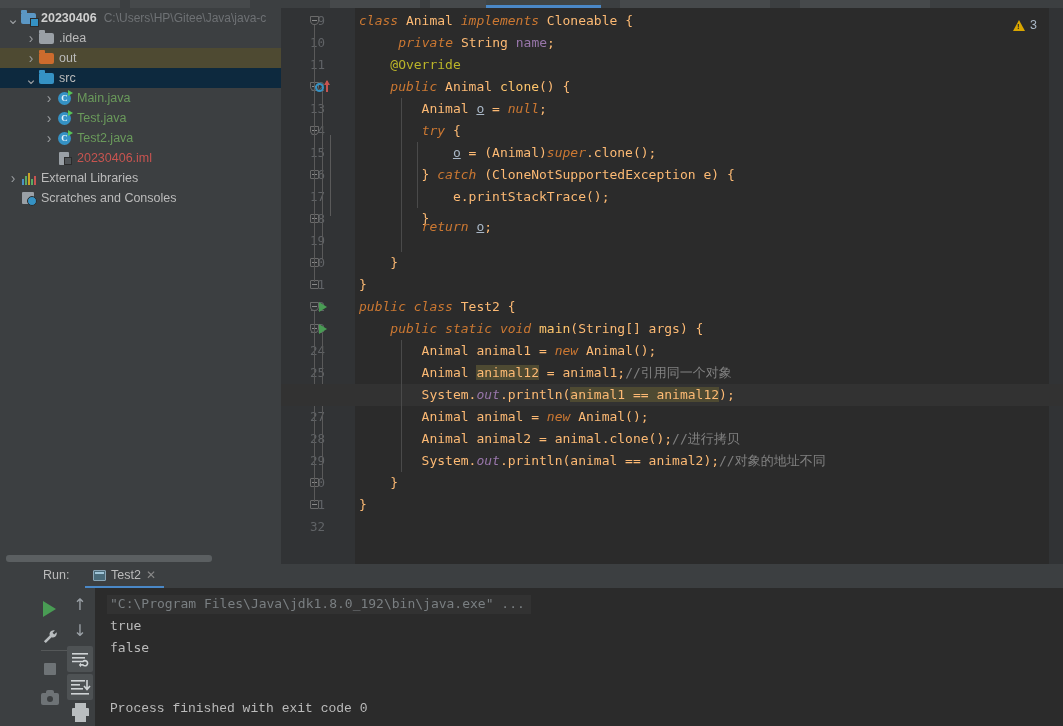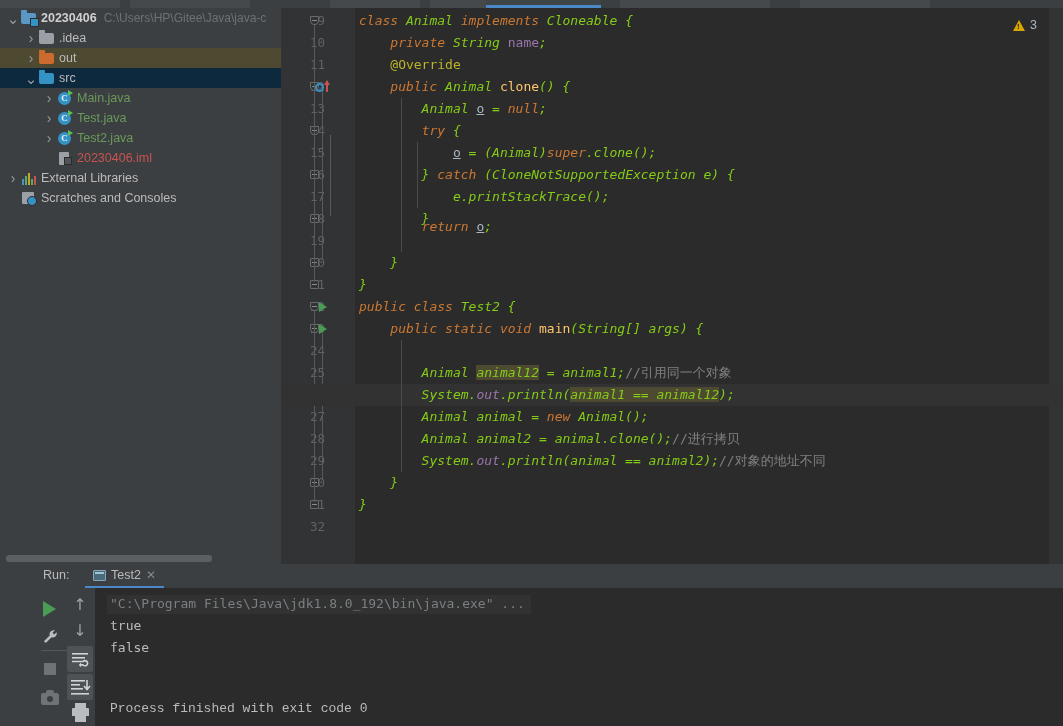--- a/index.html
+++ b/index.html
@@ -103,21 +103,21 @@
   .code {
     position: absolute; left: 0; height: 22px; line-height: 22px; white-space: pre;
     font-family: "DejaVu Sans Mono", monospace; font-size: 13px; color: #a9b7c6;
   }
   .kw   { color: #cc7832; font-style: italic; }
   .cmt  { color: #808080; }
   .anno { color: #bbb529; }
   .fld  { color: #9876aa; }
   .sfld { color: #9876aa; font-style: italic; }
   .mth  { color: #ffc66d; }
-  .id   { color: #84cc16; font-style: italic; }
+  .id   { color: #fdba74; }
   .und  { text-decoration: underline; text-decoration-color:#a9b7c6; }
   .hlw  { background: #4e4a32; }
 
   
   .fm { position:absolute; width:9px; height:9px; left:29px; }
   .fm .box { position:absolute; inset:0; border:1px solid #6a6a6a; border-radius:1px; background:#313335; }
   .fm .box::after { content:""; position:absolute; left:1px; right:1px; top:3px; height:1px; background:#8a8a8a; }
   .fm.tip .box { border-radius:1px 1px 5px 5px; }
   .fline { position:absolute; left:33px; width:1px; background:#5a5a5a; }
   .runmark { position:absolute; left:38px; width:0;height:0;
@@ -340,34 +340,35 @@
         <div class="ln lnum" style="top: 508px;">32</div>
         <div class="fline" style="top: 17px; height: 257px; left: 33px;"></div>
         <div class="fline" style="top: 83px; height: 169px; left: 41px;"></div>
         <div class="fline" style="top: 127px; height: 81px; left: 49px;"></div>
         <div class="fline" style="top: 303px; height: 191px; left: 33px;"></div>
         <div class="fline" style="top: 325px; height: 147px; left: 41px;"></div>
       </div>
     <div class="markup"></div>
     <div class="codearea">
         <div class="ln code" style="top: 2px; left: 4px;"><span class="kw">class </span><span class="id">Animal </span><span class="kw">implements </span><span class="id">Cloneable {</span></div>
-        <div class="ln code" style="top: 24px; left: 4px;"><span class="id">    </span><span class="kw">private </span><span class="id">String </span><span class="fld">name</span><span class="id">;</span></div>
+        <div class="ln code" style="top: 24px; left: 12px;"><span class="id">    </span><span class="kw">private </span><span class="id">String </span><span class="fld">name</span><span class="id">;</span></div>
         <div class="ln code" style="top: 46px; left: 4px;"><span class="id">    </span><span class="anno">@Override</span></div>
         <div class="ln code" style="top: 68px; left: 4px;"><span class="id">    </span><span class="kw">public </span><span class="id">Animal </span><span class="mth">clone</span><span class="id">() {</span></div>
         <div class="ln code" style="top: 90px; left: 4px;"><span class="id">        Animal </span><span class="und">o</span><span class="id"> = </span><span class="kw">null</span><span class="id">;</span></div>
         <div class="ln code" style="top: 112px; left: 4px;"><span class="id">        </span><span class="kw">try</span><span class="id"> {</span></div>
         <div class="ln code" style="top: 134px; left: 4px;"><span class="id">            </span><span class="und">o</span><span class="id"> = (Animal)</span><span class="kw">super</span><span class="id">.clone();</span></div>
         <div class="ln code" style="top: 156px; left: 4px;"><span class="id">        } </span><span class="kw">catch</span><span class="id"> (CloneNotSupportedException e) {</span></div>
         <div class="ln code" style="top: 178px; left: 4px;"><span class="id">            e.printStackTrace();</span></div>
         <div class="ln code" style="top: 200px; left: 4px;"><span class="id">        }</span></div>
         <div class="ln code" style="top: 208px; left: 4px;"><span class="id">        </span><span class="kw">return </span><span class="und">o</span><span class="id">;</span></div>
         <div class="ln code" style="top: 244px; left: 4px;"><span class="id">    }</span></div>
         <div class="ln code" style="top: 266px; left: 4px;"><span class="id">}</span></div>
         <div class="ln code" style="top: 288px; left: 4px;"><span class="kw">public class </span><span class="id">Test2 {</span></div>
         <div class="ln code" style="top: 310px; left: 4px;"><span class="id">    </span><span class="kw">public static </span><span class="kw">void </span><span class="mth">main</span><span class="id">(String[] args) {</span></div>
+        <div class="ln code" style="top: 332px; left: 4px;"><span class="id">        Animal animal1 = </span><span class="kw">new </span><span class="id">Animal();</span></div>
         <div class="ln code" style="top: 354px; left: 4px;"><span class="id">        Animal </span><span class="id hlw">animal12</span><span class="id"> = animal1;</span><span class="cmt">//引用同一个对象</span></div>
         <div class="rowhl" style="top: 376px; left: -74px;"></div>
         <div class="ln code" style="top: 376px; left: 4px;"><span class="id">        System.</span><span class="sfld">out</span><span class="id">.println(</span><span class="id hlw">animal1 == animal12</span><span class="id">);</span></div>
         <div class="ln code" style="top: 398px; left: 4px;"><span class="id">        Animal animal = </span><span class="kw">new </span><span class="id">Animal();</span></div>
         <div class="ln code" style="top: 420px; left: 4px;"><span class="id">        Animal animal2 = animal.clone();</span><span class="cmt">//进行拷贝</span></div>
         <div class="ln code" style="top: 442px; left: 4px;"><span class="id">        System.</span><span class="sfld">out</span><span class="id">.println(animal == animal2);</span><span class="cmt">//对象的地址不同</span></div>
         <div class="ln code" style="top: 464px; left: 4px;"><span class="id">    }</span></div>
         <div class="ln code" style="top: 486px; left: 4px;"><span class="id">}</span></div>
         <div class="ln code" style="top: 508px; left: 4px;"><span class="id"></span></div>
         <div style="position: absolute; width: 1px; background: rgb(74, 74, 74); top: 90px; height: 154px; left: 46px;"></div>

